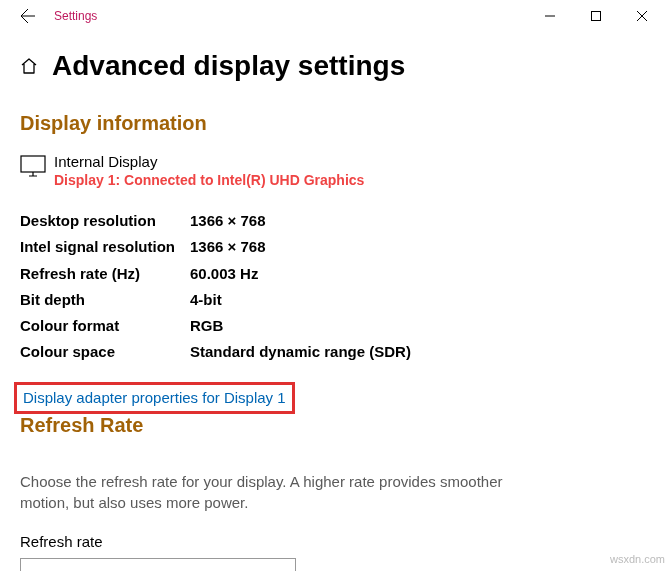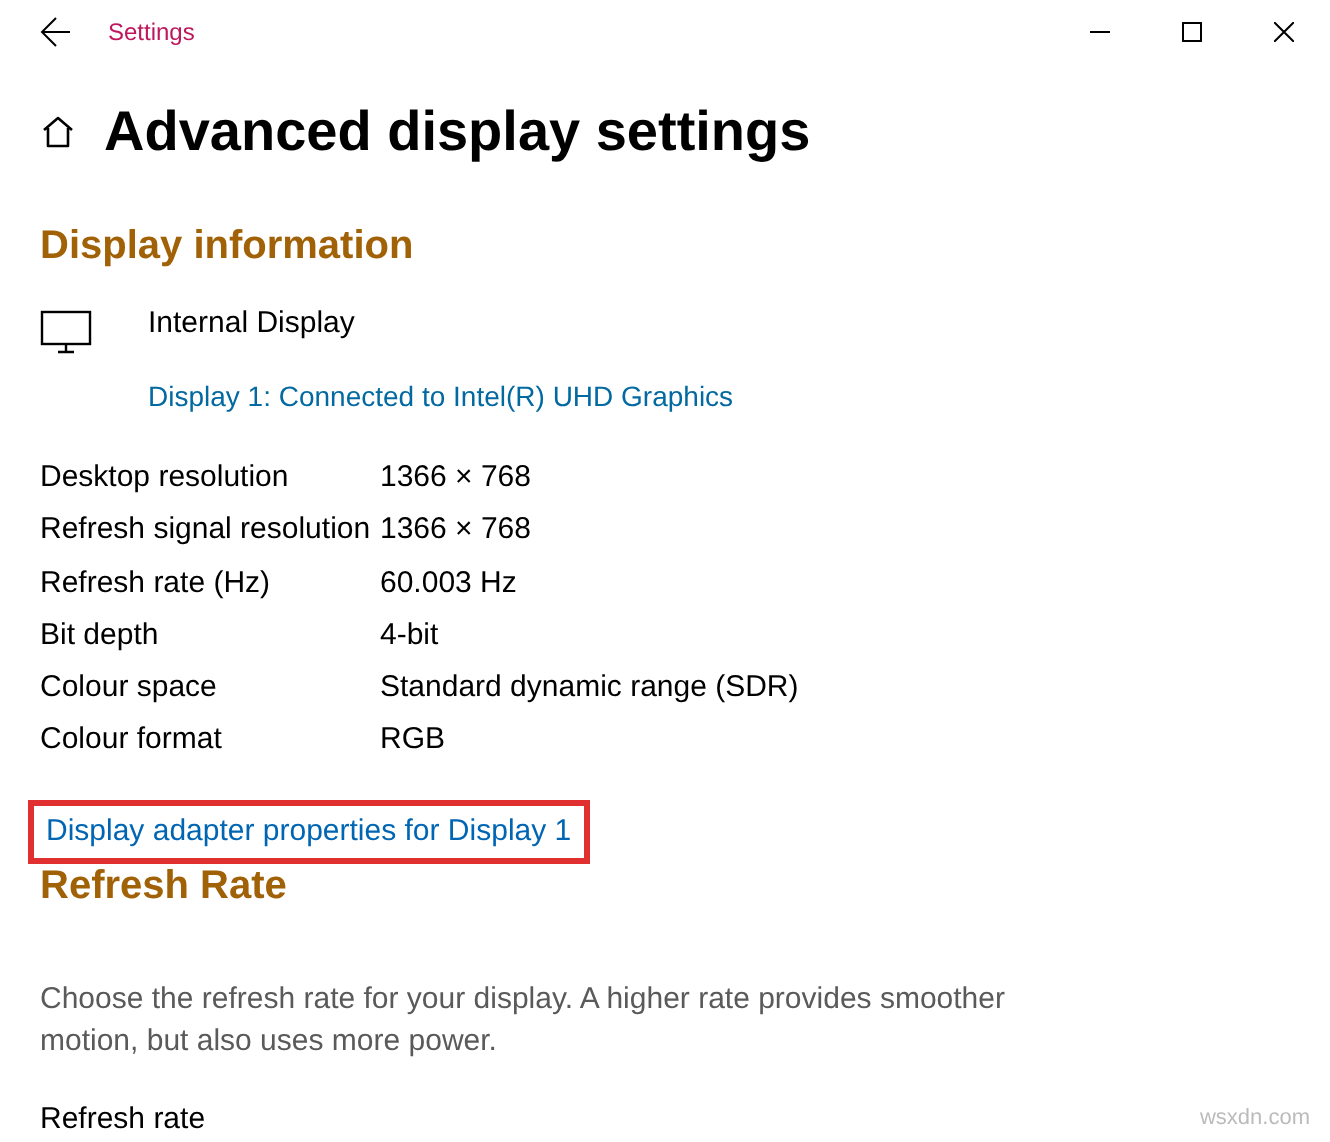--- a/index.html
+++ b/index.html
@@ -62,37 +62,39 @@
       text-align: right;
     }
     .section-title {
       font-size: 20px;
       font-weight: 600;
       color: #a16207;
       margin-bottom: 18px;
     }
     .display-row {
       display: flex;
-      gap: 28px;
+      gap: 8px;
       margin-bottom: 20px;
     }
     .monitor-icon {
       margin-top: 2px;
     }
     .display-name {
       font-size: 15px;
       color: #000;
     }
     .display-sub {
       font-size: 14px;
-      color: #0369a1;
-      margin-top: 20px;
+      color: #ef4444;
+      margin-top: 2px;
+      font-weight: bold;
     }
     .info-table {
       margin-bottom: 16px;
+      font-weight: bold;
     }
     .info-row {
       display: flex;
       font-size: 15px;
       color: #000;
       line-height: 1.75;
     }
     .info-label {
       width: 170px;
     }
@@ -131,21 +133,21 @@
       align-items: center;
       justify-content: space-between;
       padding: 0 4px 0 10px;
       font-size: 15px;
       cursor: pointer;
       background: #fff;
     }
     .watermark {
       position: absolute;
       bottom: 6px;
-      right: 10px;
+      right: 0;
       font-size: 11px;
       color: #bbb;
     }
   </style>
 </head>
 <body>
 
 <div class="titlebar">
   <div class="back-btn">
     <svg width="16" height="16" viewBox="0 0 16 16">
@@ -193,38 +195,38 @@
       <div class="display-sub">Display 1: Connected to Intel(R) UHD Graphics</div>
     </div>
   </div>
 
   <div class="info-table">
     <div class="info-row">
       <div class="info-label">Desktop resolution</div>
       <div class="info-value">1366 × 768</div>
     </div>
     <div class="info-row">
-      <div class="info-label">Refresh signal resolution</div>
+      <div class="info-label">Intel signal resolution</div>
       <div class="info-value">1366 × 768</div>
     </div>
     <div class="info-row">
       <div class="info-label">Refresh rate (Hz)</div>
       <div class="info-value">60.003 Hz</div>
     </div>
     <div class="info-row">
       <div class="info-label">Bit depth</div>
       <div class="info-value">4-bit</div>
     </div>
     <div class="info-row">
+      <div class="info-label">Colour format</div>
+      <div class="info-value">RGB</div>
+    </div>
+    <div class="info-row">
       <div class="info-label">Colour space</div>
       <div class="info-value">Standard dynamic range (SDR)</div>
-    </div>
-    <div class="info-row">
-      <div class="info-label">Colour format</div>
-      <div class="info-value">RGB</div>
     </div>
   </div>
 
   <div class="link-box">
     <span class="link-text">Display adapter properties for Display 1</span>
   </div>
 
   <h2 class="section-title">Refresh Rate</h2>
 
   <p class="help-text">Choose the refresh rate for your display. A higher rate provides smoother motion, but also uses more power.</p>

